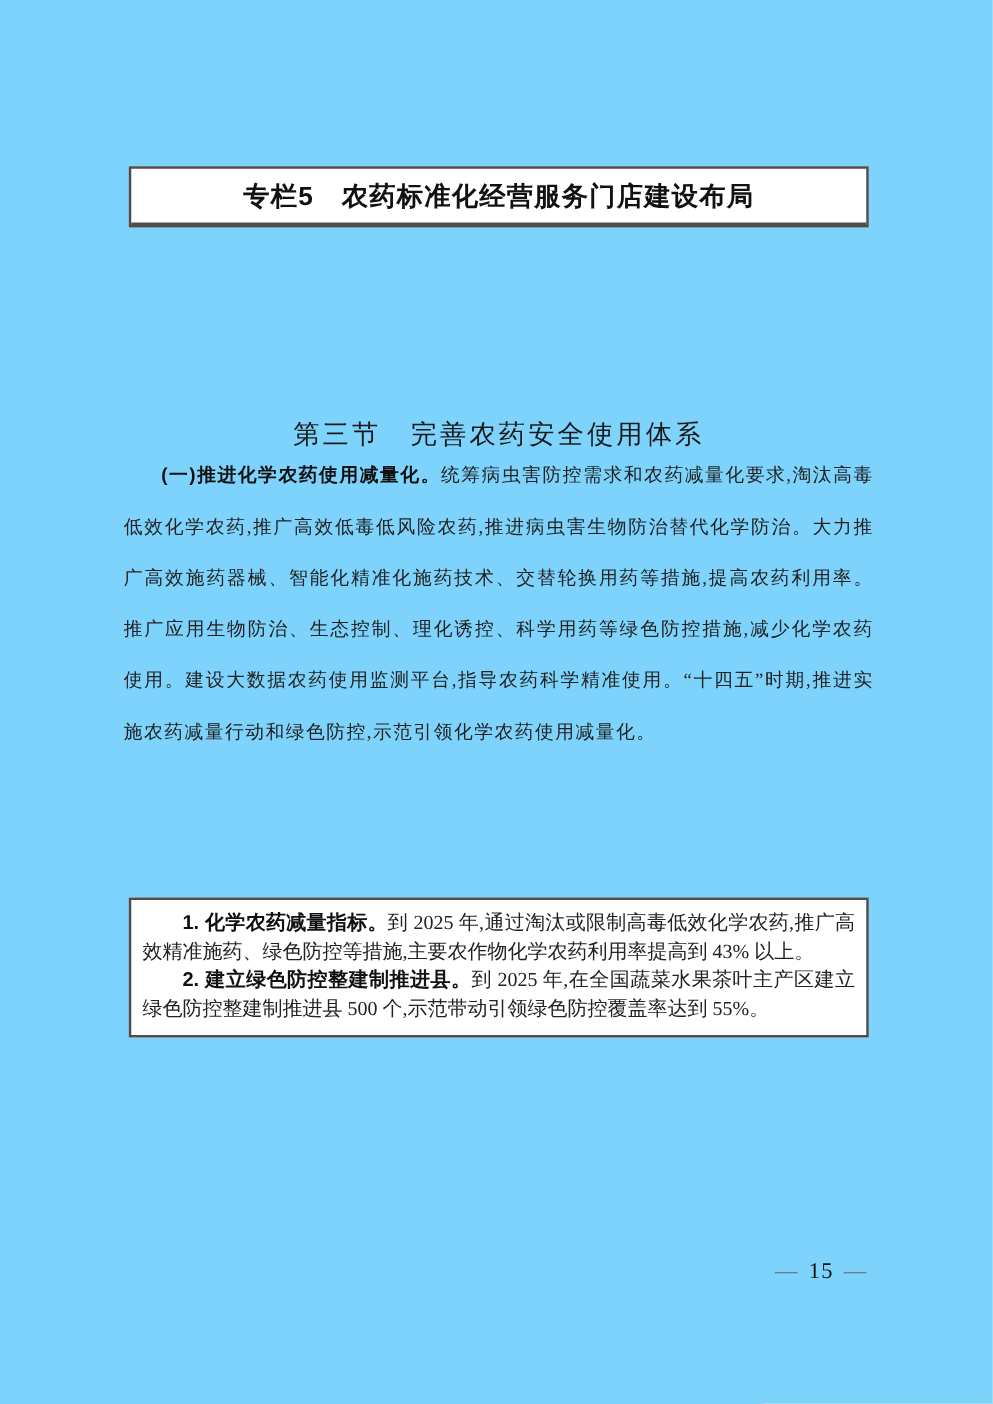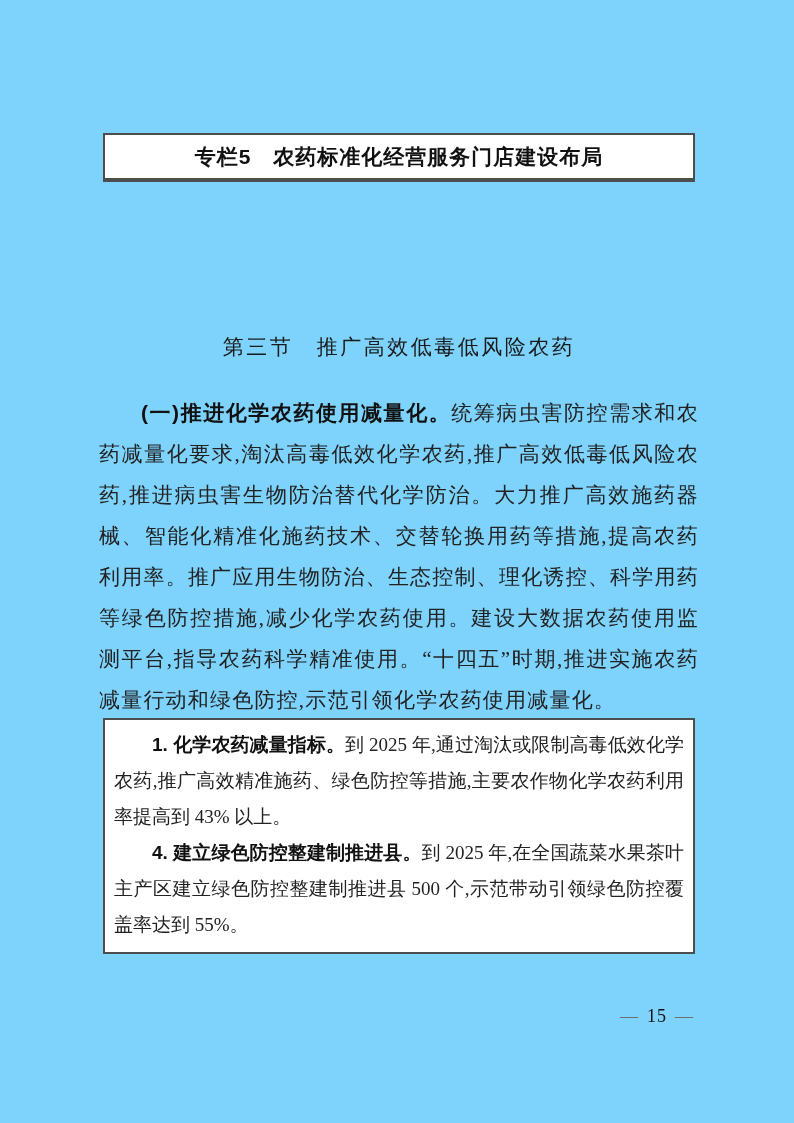--- a/index.html
+++ b/index.html
@@ -42,22 +42,22 @@
     font-size: 19px;
     line-height: 26px;
     text-align: justify;
     padding: 8px 9px 10px 9px;
     color: #222222;
   }
   .panel-items {
     padding: 7px 9px 9px 9px;
   }
   .panel-item {
-    font-size: 19px;
-    line-height: 36px;
+    font-size: 16px;
+    line-height: 23px;
     text-align: justify;
     text-indent: 2em;
     color: #222222;
   }
   .item-lead {
     font-family: "Liberation Sans", sans-serif;
     font-weight: bold;
     color: #111111;
   }
 
@@ -74,25 +74,25 @@
     text-align: center;
     font-size: 21px;
     font-weight: normal;
     letter-spacing: 2.5px;
     color: #1a1a1a;
   }
 
   
   .main-paragraph {
     position: absolute;
-    top: 392px;
+    top: 360px;
     left: 99px;
     width: 600px;
     margin: 0;
-    font-size: 21px;
+    font-size: 15px;
     line-height: 41px;
     letter-spacing: 1.2px;
     text-align: justify;
     text-indent: 2em;
     color: #222222;
   }
   .para-lead {
     font-family: "Liberation Sans", sans-serif;
     font-weight: bold;
     color: #111111;
@@ -116,26 +116,26 @@
 </style>
 </head>
 <body>
 
 <div class="page">
 
   <section class="panel panel-box-5">
     <div class="panel-title">专栏5　农药标准化经营服务门店建设布局</div>
   </section>
 
-  <h2 class="section-heading">第三节　推广高效低毒低风险农药</h2>
+  <h2 class="section-heading">第三节　完善农药安全使用体系</h2>
 
   <p class="main-paragraph"><span class="para-lead">(一)推进化学农药使用减量化。</span><span>统筹病虫害防控需求和农药减量化要求,淘汰高毒低效化学农药,推广高效低毒低风险农药,推进病虫害生物防治替代化学防治。大力推广高效施药器械、智能化精准化施药技术、交替轮换用药等措施,提高农药利用率。推广应用生物防治、生态控制、理化诱控、科学用药等绿色防控措施,减少化学农药使用。建设大数据农药使用监测平台,指导农药科学精准使用。“十四五”时期,推进实施农药减量行动和绿色防控,示范引领化学农药使用减量化。</span></p>
 
   <section class="panel panel-box-6">
     <div class="panel-items">
       <p class="panel-item" style="margin:0"><span class="item-lead">1. 化学农药减量指标。</span><span>到 2025 年,通过淘汰或限制高毒低效化学农药,推广高效精准施药、绿色防控等措施,主要农作物化学农药利用率提高到 43% 以上。</span></p>
-      <p class="panel-item" style="margin:0"><span class="item-lead">4. 建立绿色防控整建制推进县。</span><span>到 2025 年,在全国蔬菜水果茶叶主产区建立绿色防控整建制推进县 500 个,示范带动引领绿色防控覆盖率达到 55%。</span></p>
+      <p class="panel-item" style="margin:0"><span class="item-lead">2. 建立绿色防控整建制推进县。</span><span>到 2025 年,在全国蔬菜水果茶叶主产区建立绿色防控整建制推进县 500 个,示范带动引领绿色防控覆盖率达到 55%。</span></p>
     </div>
   </section>
 
   <div class="page-number"><span class="dash">—</span><span>15</span><span class="dash">—</span></div>
 
 </div>
 
 </body></html>

